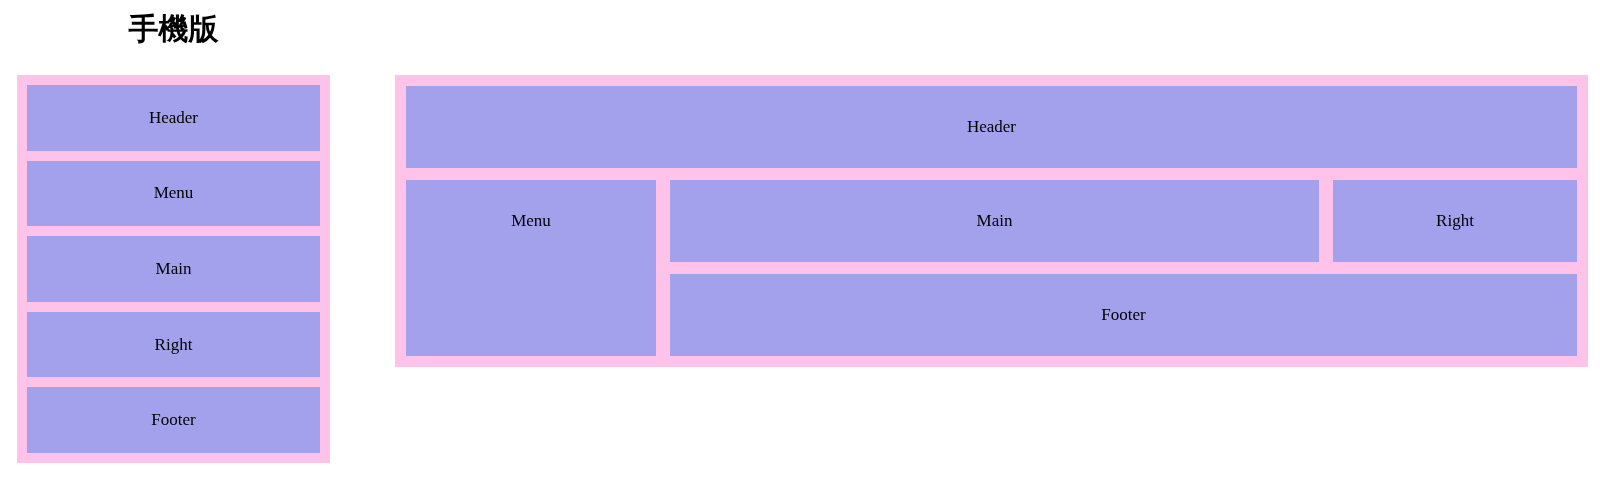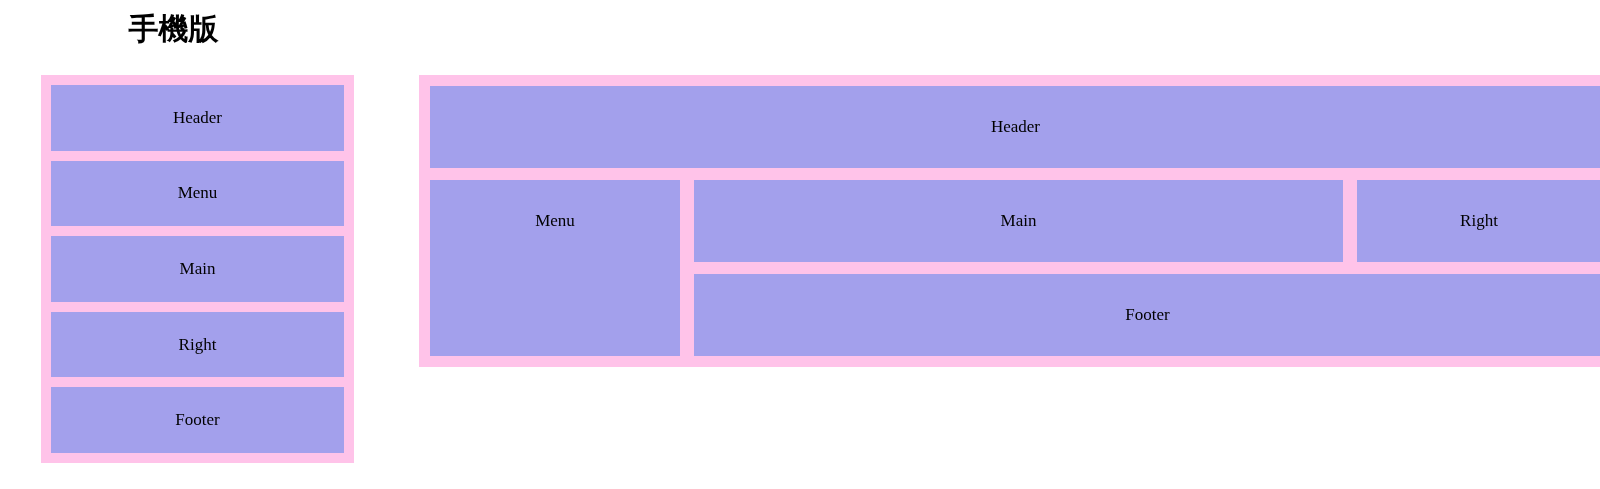--- a/index.html
+++ b/index.html
@@ -24,21 +24,20 @@
     font-weight: bold;
     font-size: 30px;
     color: var(--title, #000000);
   }
   .mobile-title  { left: 17px;  width: 313px; }
   .desktop-title { left: 395px; width: 1193px; }
 
   .container {
     position: absolute;
     background: var(--container, #ffc3e9);
-    margin-left: 24px;
   }
   .mobile-container {
     left: 17px; top: 75px;
     width: 313px; height: 388px;
     padding: 10px;
     display: flex;
     flex-direction: column;
     gap: 10px;
   }
   .desktop-container {

